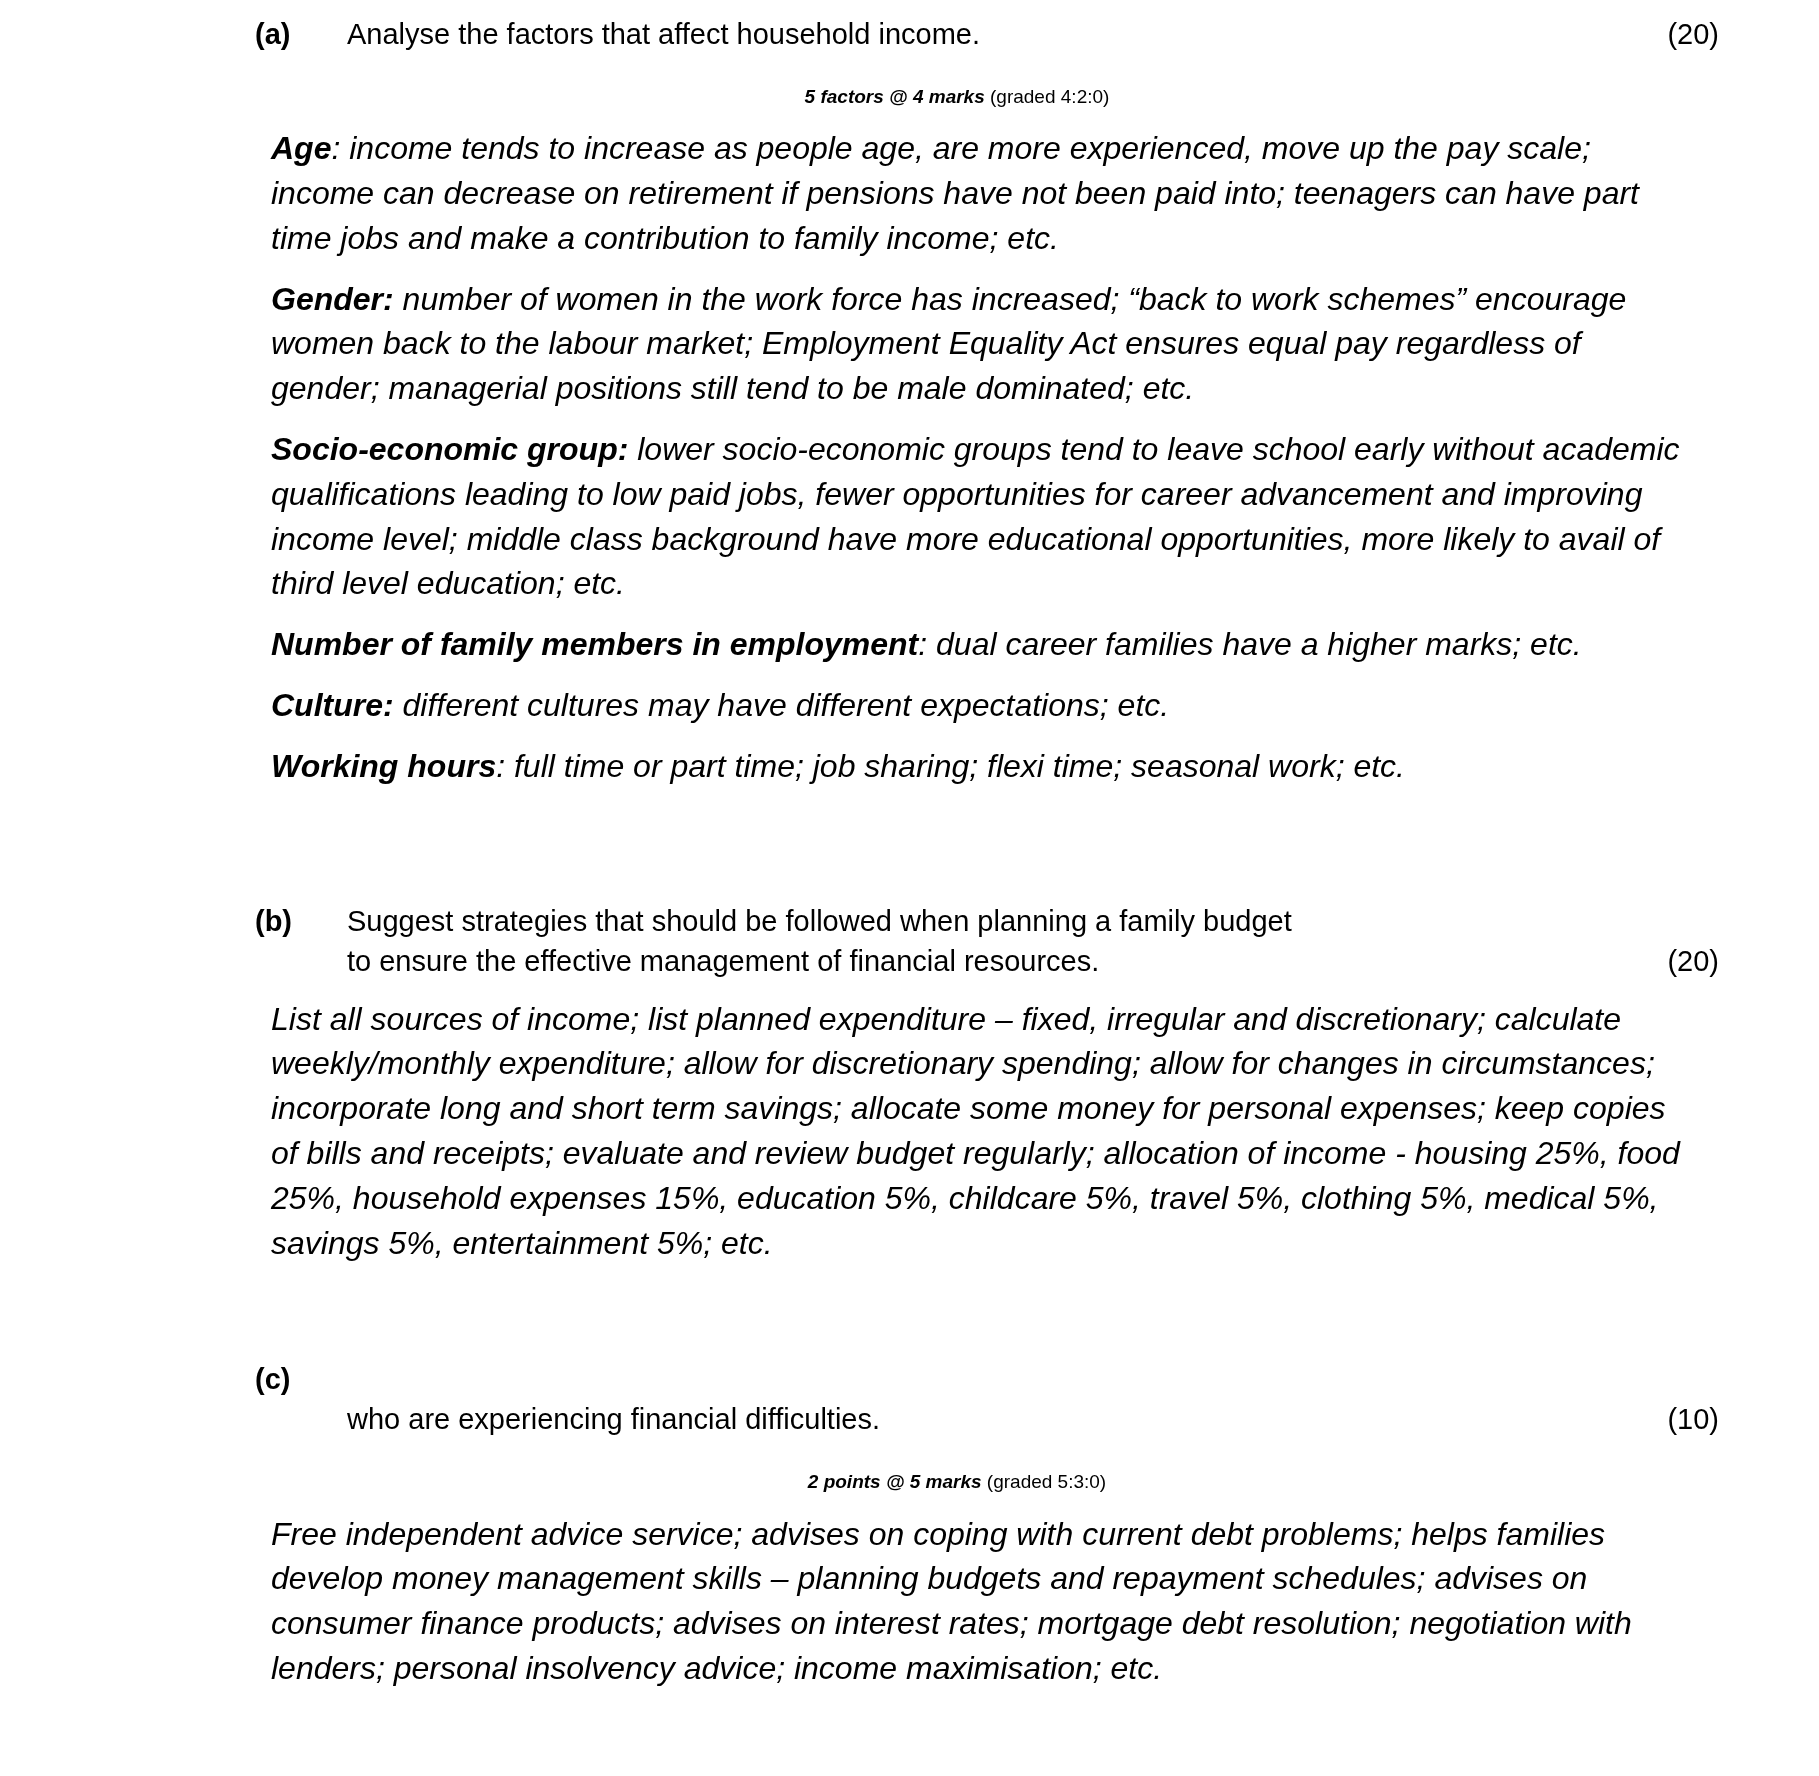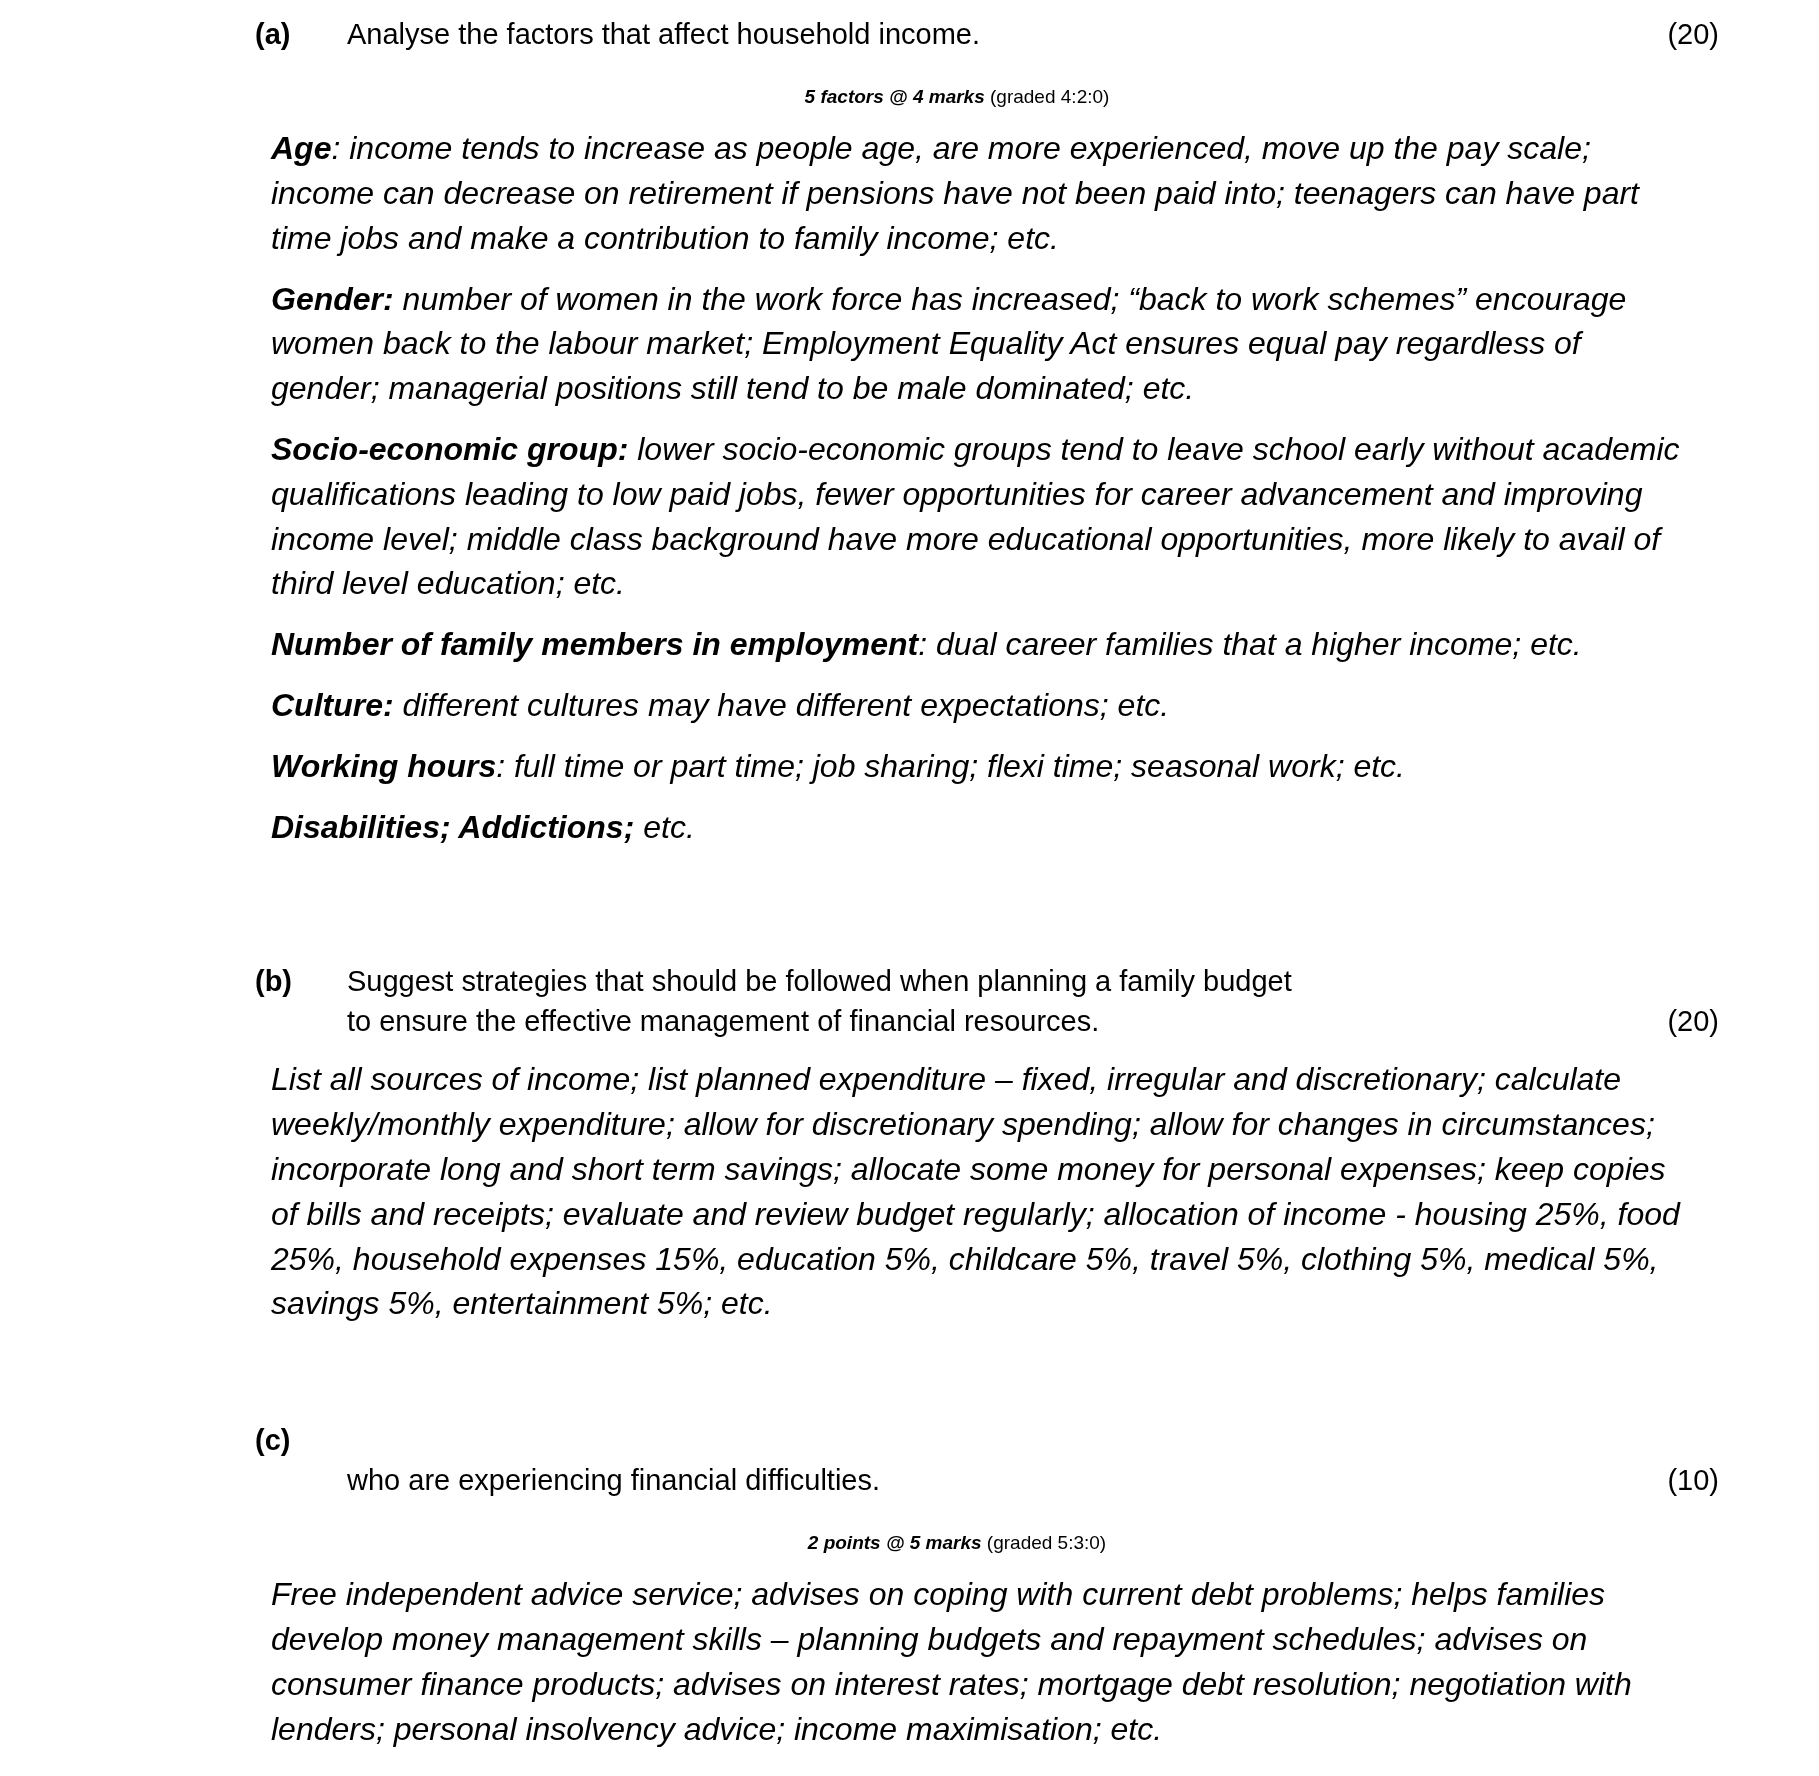--- a/index.html
+++ b/index.html
@@ -93,30 +93,27 @@
   <p class="body-italic">
     <b>Age</b><span>: income tends to increase as people age, are more experienced, move up the pay scale; income can decrease on retirement if pensions have not been paid into; teenagers can have part time jobs and make a contribution to family income; etc.</span>
   </p>
   <p class="body-italic">
     <b>Gender:</b><span> number of women in the work force has increased; “back to work schemes” encourage women back to the labour market; Employment Equality Act ensures equal pay regardless of gender; managerial positions still tend to be male dominated; etc.</span>
   </p>
   <p class="body-italic">
     <b>Socio-economic group:</b><span> lower socio-economic groups tend to leave school early without academic qualifications leading to low paid jobs, fewer opportunities for career advancement and improving income level; middle class background have more educational opportunities, more likely to avail of third level education; etc.</span>
   </p>
   <p class="body-italic">
-    <b>Number of family members in employment</b><span>: dual career families that a higher income; etc.</span>
+    <b>Number of family members in employment</b><span>: dual career families have a higher marks; etc.</span>
   </p>
   <p class="body-italic">
     <b>Culture:</b><span> different cultures may have different expectations; etc.</span>
   </p>
   <p class="body-italic">
     <b>Working hours</b><span>: full time or part time; job sharing; flexi time; seasonal work; etc.</span>
-  </p>
-  <p class="body-italic">
-    <b>Disabilities; Addictions;</b><span> etc.</span>
   </p>
 
   <div class="gap-lg"></div>
 
   <div class="q-row">
     <div class="q-label">(b)</div>
     <div class="q-text">
       <span>Suggest strategies that should be followed when planning a family budget</span><br>
       <span>to ensure the effective management of financial resources.</span>
     </div>

